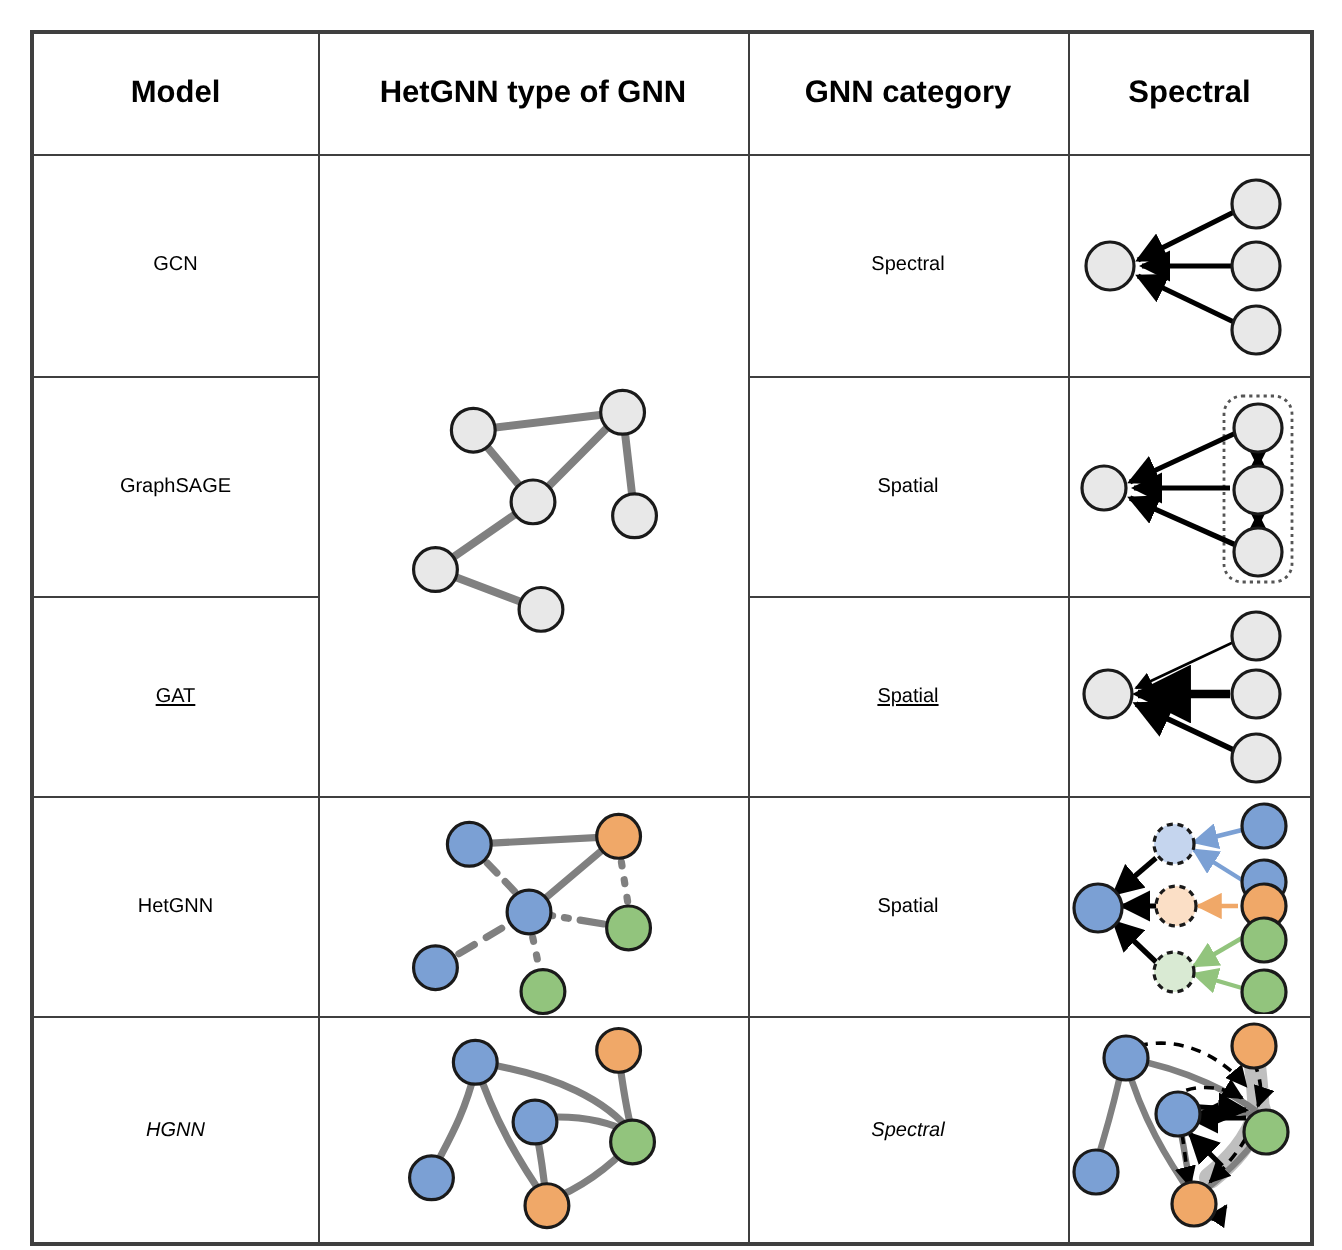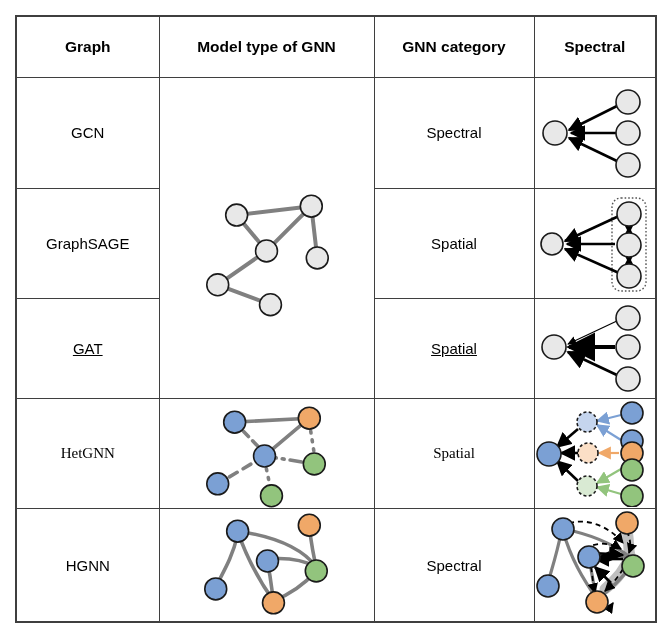--- a/index.html
+++ b/index.html
@@ -18,43 +18,43 @@
     border:1px solid #3f3f3f;
     padding:0;margin:0;
     text-align:center;vertical-align:middle;
     background:#ffffff;
   }
   table.gnn-table{border:2px solid #3f3f3f;}
   th.hdr{
     font-size:15.5px;font-weight:bold;height:60px;
     letter-spacing:0px;
   }
-  td.model-cell,td.cat-cell{font-size:15px;font-weight:normal;}
+  td.model-cell,td.cat-cell{font-size:10px;font-weight:normal;}
   .col-model{width:143px;}
   .col-graph{width:215px;}
   .col-cat{width:160px;}
   .col-agg{width:122px;}
   svg{display:block;}
   .svg-wrap{display:flex;align-items:center;justify-content:center;width:100%;height:100%;}
 </style>
 </head>
 <body>
 
 <div class="page">
   <table class="gnn-table">
     <colgroup>
       <col class="col-model">
         <col class="col-graph">
         <col class="col-cat">
         <col class="col-agg">
     </colgroup>
     <thead>
       <tr>
-        <th class="hdr">Graph</th>
-        <th class="hdr">Model type of GNN</th>
+        <th class="hdr">Model</th>
+        <th class="hdr">HetGNN type of GNN</th>
         <th class="hdr">GNN category</th>
         <th class="hdr">Spectral</th>
       </tr>
     </thead>
     <tbody>
 
       <tr style="height:110px;">
         <td class="model-cell">GCN</td>
 
         <td rowspan="3">
@@ -164,21 +164,21 @@
                 <circle cx="19" cy="47" r="12"></circle>
                 <circle cx="93" cy="18" r="12"></circle>
                 <circle cx="93" cy="47" r="12"></circle>
                 <circle cx="93" cy="79" r="12"></circle>
               </g>
             </svg>
           </div>
         </td>
       </tr>
 
-      <tr style="height:110px;font-family:Liberation Serif, serif;">
+      <tr style="height:110px;">
         <td class="model-cell">HetGNN</td>
 
         <td>
           <div class="svg-wrap">
             <svg width="215" height="108" viewBox="0 0 215 108">
               <g stroke="#808080" stroke-width="3.6" fill="none" stroke-linecap="round">
                 <line x1="75" y1="22" x2="150" y2="18"></line>
                 <line x1="105" y1="56" x2="150" y2="18"></line>
                 <line x1="75" y1="22" x2="100" y2="48" stroke-dasharray="7,6"></line>
                 <line x1="105" y1="56" x2="58" y2="84" stroke-dasharray="9,7"></line>
@@ -240,21 +240,21 @@
                 <circle cx="97" cy="40" r="11" fill="#7ba0d4"></circle>
                 <circle cx="97" cy="52" r="11" fill="#f0a868"></circle>
                 <circle cx="97" cy="69" r="11" fill="#92c47d"></circle>
                 <circle cx="97" cy="95" r="11" fill="#92c47d"></circle>
               </g>
             </svg>
           </div>
         </td>
       </tr>
 
-      <tr style="height:113px;">
+      <tr style="height:113px;font-style:italic;">
         <td class="model-cell">HGNN</td>
 
         <td>
           <div class="svg-wrap">
             <svg width="215" height="112" viewBox="0 0 215 112">
               <g stroke="#808080" stroke-width="3.6" fill="none" stroke-linecap="round">
                 <path d="M78,22 C120,28 145,42 157,58"></path>
                 <path d="M78,22 C88,52 100,72 114,92"></path>
                 <path d="M78,26 C72,50 64,62 56,78"></path>
                 <path d="M108,50 C130,48 146,52 157,58"></path>

